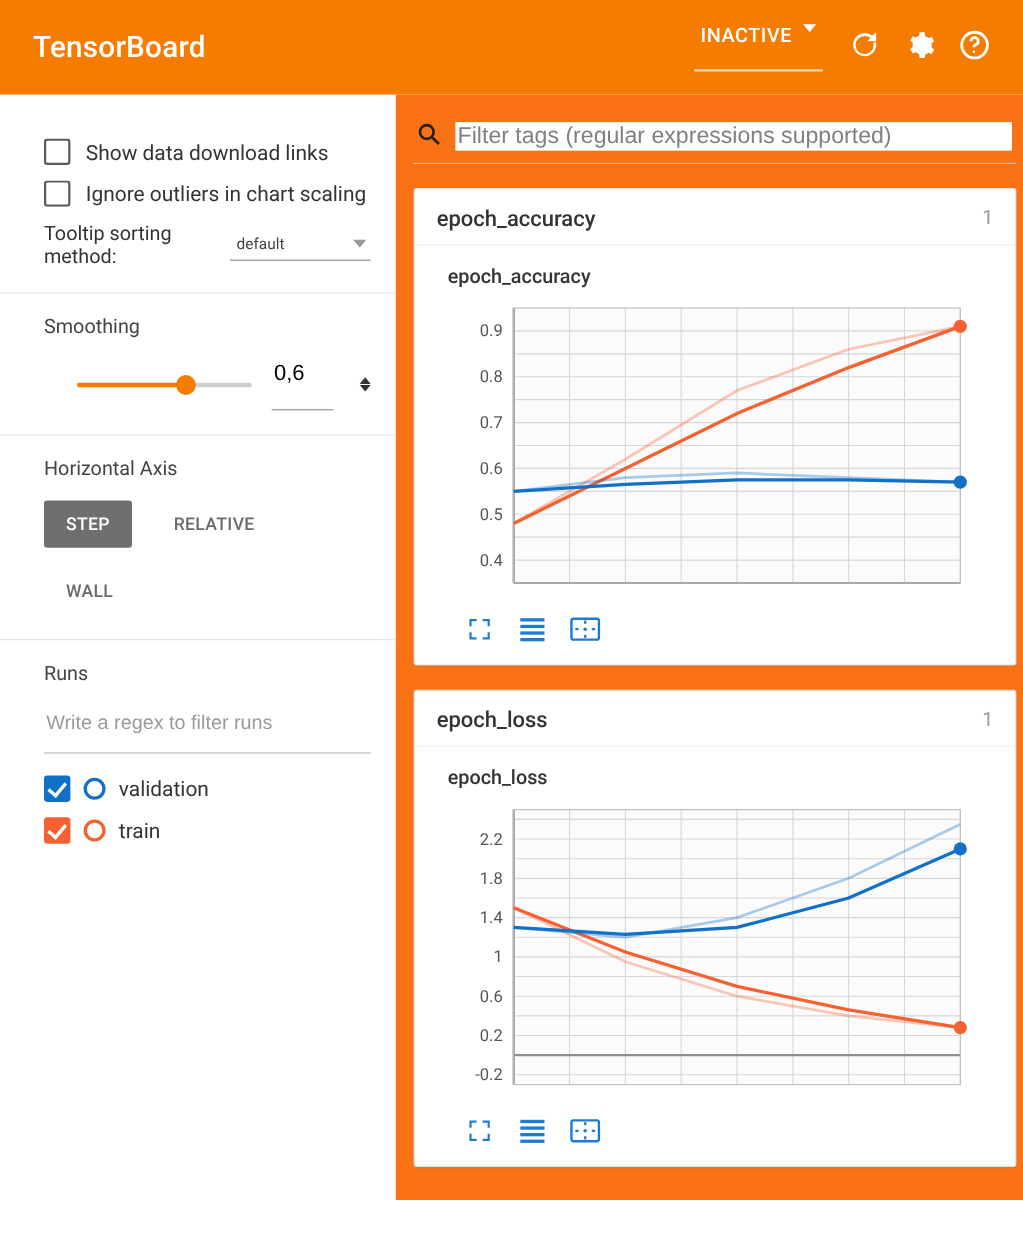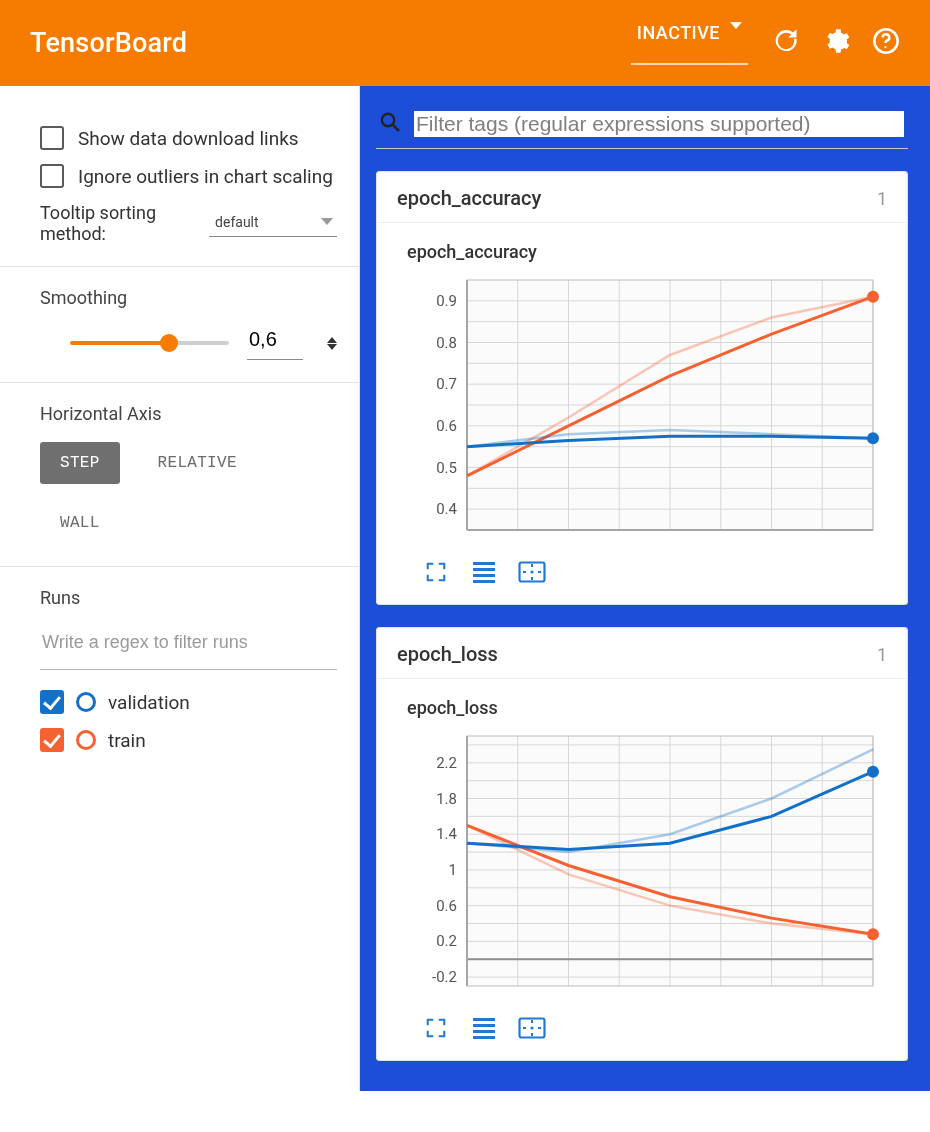--- a/index.html
+++ b/index.html
@@ -71,42 +71,42 @@
   .select .tri { border-top-color:#999; }
 
   .sb-title { font-size:18px; color:#444; margin-bottom: 18px;}
   .slider-row { display:flex; align-items:center; gap:18px; padding-left:30px;}
   .slider {
     width:180px; height:4px; background:linear-gradient(to right,#f57c00 0 62%, #cfcfcf 62% 100%);
     border-radius:2px; position:relative; cursor:pointer;
   }
   .slider .thumb { position:absolute; top:-7px; left:62%; transform:translateX(-50%); width:18px;height:18px;background:#f57c00;border-radius:50%;}
   .num-input {
-    width:56px; border:none; border-bottom:1px solid #8a8a8a; font-size:20px; text-align:left; padding:2px 2px 8px;
+    width:56px; border:none; border-bottom:1px solid #8a8a8a; font-size:20px; text-align:left; padding:2px 2px 21px;
   }
   .stepper{ display:flex; flex-direction:column; gap:1px; margin-left:6px;}
   .stepper .up,.stepper .down{width:0;height:0;border-left:5px solid transparent;border-right:5px solid transparent;cursor:pointer;}
   .stepper .up{border-bottom:6px solid #333;}
   .stepper .down{border-top:6px solid #333;}
 
-  .axis-btns { display:flex; flex-wrap:wrap; gap:18px;font-family:Liberation Mono, monospace; }
+  .axis-btns { display:flex; flex-wrap:wrap; gap:18px; }
   .axis-btn {
     font-size:16px; font-weight:500; padding:12px 20px; border-radius:3px; color:#6b6b6b; cursor:pointer; letter-spacing:0.3px;
   }
   .axis-btn.active { background:#6f6f6f; color:#fff;}
 
   .runs-filter{
     width:100%; border:none; border-bottom:1px solid #b5b5b5; font-size:18px; padding:6px 2px 16px; margin-bottom:20px;
     color:#888;
   }
   .runs-filter::placeholder{color:#9a9a9a;}
   .run-row{ display:flex; align-items:center; gap:12px; font-size:19px; margin-bottom:14px;}
   .swatch-circle{ width:20px;height:20px;border:3px solid currentColor;border-radius:50%;}
 
-  .main { flex:1; padding: 18px 22px 30px 16px; background:#1d4ed8;}
+  .main { flex:1; padding: 18px 6px 30px 16px; background:#f97316;}
   .filter-row{ display:flex; align-items:center; gap:12px; border-bottom:1px solid #c7c7c7; padding:6px 4px 10px 2px;}
   .filter-row svg{width:24px;height:24px;fill:#333;}
   .filter-input{ flex:1; border:none; font-size:21px; color:#666; outline:none;}
   .filter-input::placeholder{color:#808080;}
 
   .card{
     border:1px solid #e2e2e2; border-radius:3px; margin-top:22px; background:#fff;
     box-shadow: 0 1px 2px rgba(0,0,0,.04);
   }
   .card-head{ display:flex; align-items:center; justify-content:space-between; padding:14px 20px 12px; border-bottom:1px solid #eee; cursor:pointer;}

